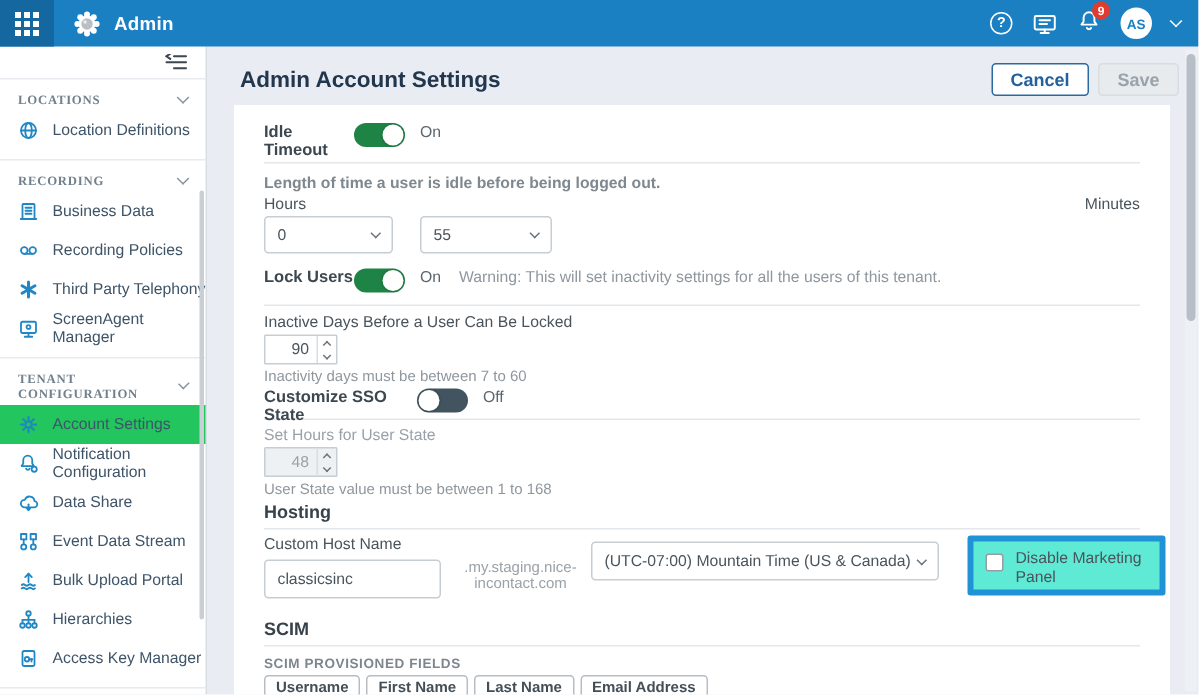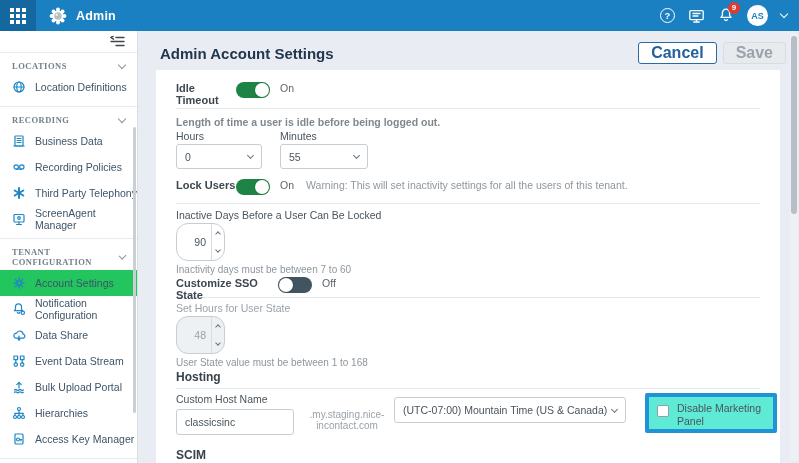--- a/index.html
+++ b/index.html
@@ -47,21 +47,21 @@
   .sb-div { height:1px; background:#e7eaee; margin-top:6px; }
   svg.sbsvg { stroke:#1f87c5; fill:none; stroke-width:1.2; stroke-linecap:round; stroke-linejoin:round; }
   svg.tbsvg { stroke:#fff; fill:none; stroke-width:1.3; stroke-linecap:round; stroke-linejoin:round; }
   .sb-thumb { position:absolute; right:1px; top:96px; width:3px; height:286px;
     background:#c9cfd5; border-radius:2px; }
   
   .main { position:absolute; left:138px; top:31px; width:661px; height:432px; }
   .page-header { display:flex; align-items:center; padding:11px 13px 0 22px; }
   .page-title { font-size:15px; font-weight:700; color:#22374d; }
   .hdr-btns { margin-left:auto; display:flex; gap:6px; }
-  .btn { height:22px; padding:0 12px; border-radius:3px; font-size:16px; font-weight:700;
+  .btn { height:22px; padding:0 12px; border-radius:3px; font-size:12px; font-weight:700;
     display:flex; align-items:center; cursor:pointer; }
   .btn.cancel { background:#fff; border:1px solid #2a6aa0; color:#24609c; }
   .btn.save { background:#e7ebee; border:1px solid #d8dde1; color:#9aa3ab; }
   .card { position:absolute; left:18px; top:39px; width:624px; height:500px;
     background:#fff; padding:12px 20px; }
   .divider { height:1px; background:#e5e8eb; }
   .set-row { display:flex; align-items:flex-start; height:18px; }
   .t-label { font-weight:700; font-size:11px; color:#3c4750; }
   .w60 { width:60px; } .w102 { width:102px; }
   .toggle { width:34px; height:16px; border-radius:9px; position:relative; cursor:pointer; flex:none; }
@@ -73,21 +73,21 @@
   .toggle.off .knob { left:1px; }
   .state-txt { margin-left:10px; color:#5b656d; font-size:10.5px; }
   .warn-txt { margin-left:12px; color:#8f979e; font-size:10.5px; }
   .desc { font-size:10.5px; font-weight:700; color:#7f888f; }
   .fld-label { font-size:10.5px; color:#4a545c; }
   .fld-label.dim { color:#9aa2a9; }
   .hint { font-size:10px; color:#8f979e; }
   .select { border:1px solid #c6cdd3; border-radius:3px; height:25px; display:flex;
     align-items:center; padding:0 8px; background:#fff; cursor:pointer; font-size:10.5px; color:#4a545c; }
   .select .chev { margin-left:auto; width:5px; height:5px; margin-top:-2px; }
-  .num { width:49px; height:38px; border:1px solid #c6cdd3; border-radius:12px;
+  .num { width:49px; height:20px; border:1px solid #c6cdd3; border-radius:1px;
     display:flex; background:#fff; overflow:hidden; }
   .num .val { flex:1; display:flex; align-items:center; justify-content:flex-end;
     padding-right:5px; font-size:10.5px; color:#4a545c; }
   .num .spin { width:13px; border-left:1px solid #d8dde1; display:flex; flex-direction:column; }
   .num .sbtn { flex:1; display:flex; align-items:center; justify-content:center; cursor:pointer; }
   .num .sbtn span { width:4px; height:4px; border-right:1.2px solid #6a737b;
     border-bottom:1.2px solid #6a737b; }
   .num .sbtn.up span { transform:rotate(-135deg); margin-top:2px; }
   .num .sbtn.dn span { transform:rotate(45deg); margin-top:-2px; }
   .num.disabled { background:#eef1f3; }
@@ -364,21 +364,21 @@
       <div class="toggle on">
           <span class="knob"></span>
         </div>
       <span class="state-txt">On</span>
     </div>
 
     <div class="divider" style="margin-top:8px;"></div>
 
     <div class="desc" style="margin-top:7px;">Length of time a user is idle before being logged out.</div>
 
-    <div style="display:flex; margin-top:2px;">
+    <div style="display:flex; margin-top:2px;justify-content:space-between;">
       <span class="fld-label" style="width:104px;">Hours</span>
       <span class="fld-label">Minutes</span>
     </div>
     <div style="display:flex; margin-top:2px;">
       <div class="select" style="width:86px; margin-right:18px;">
         <span>0</span>
         <span class="chev dim"></span>
       </div>
       <div class="select" style="width:88px;">
         <span>55</span>

